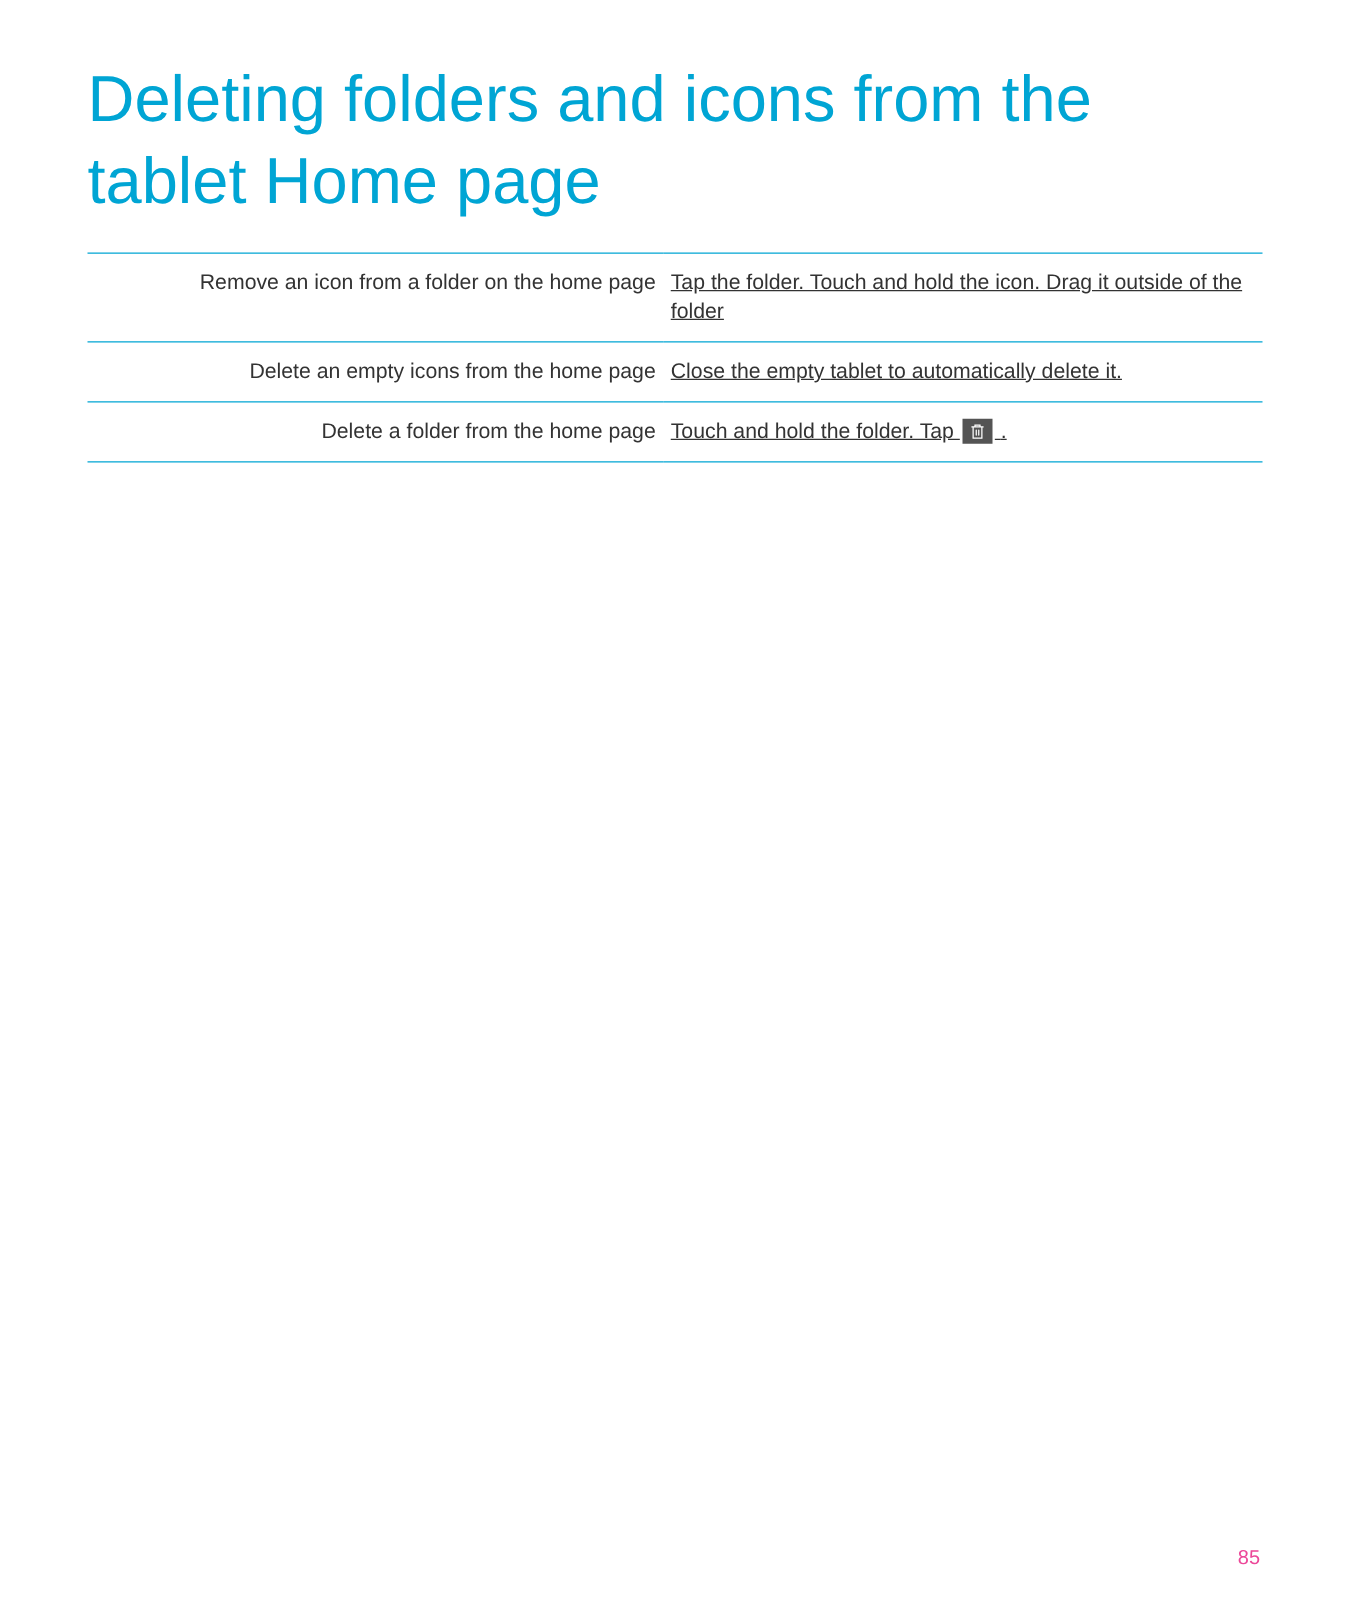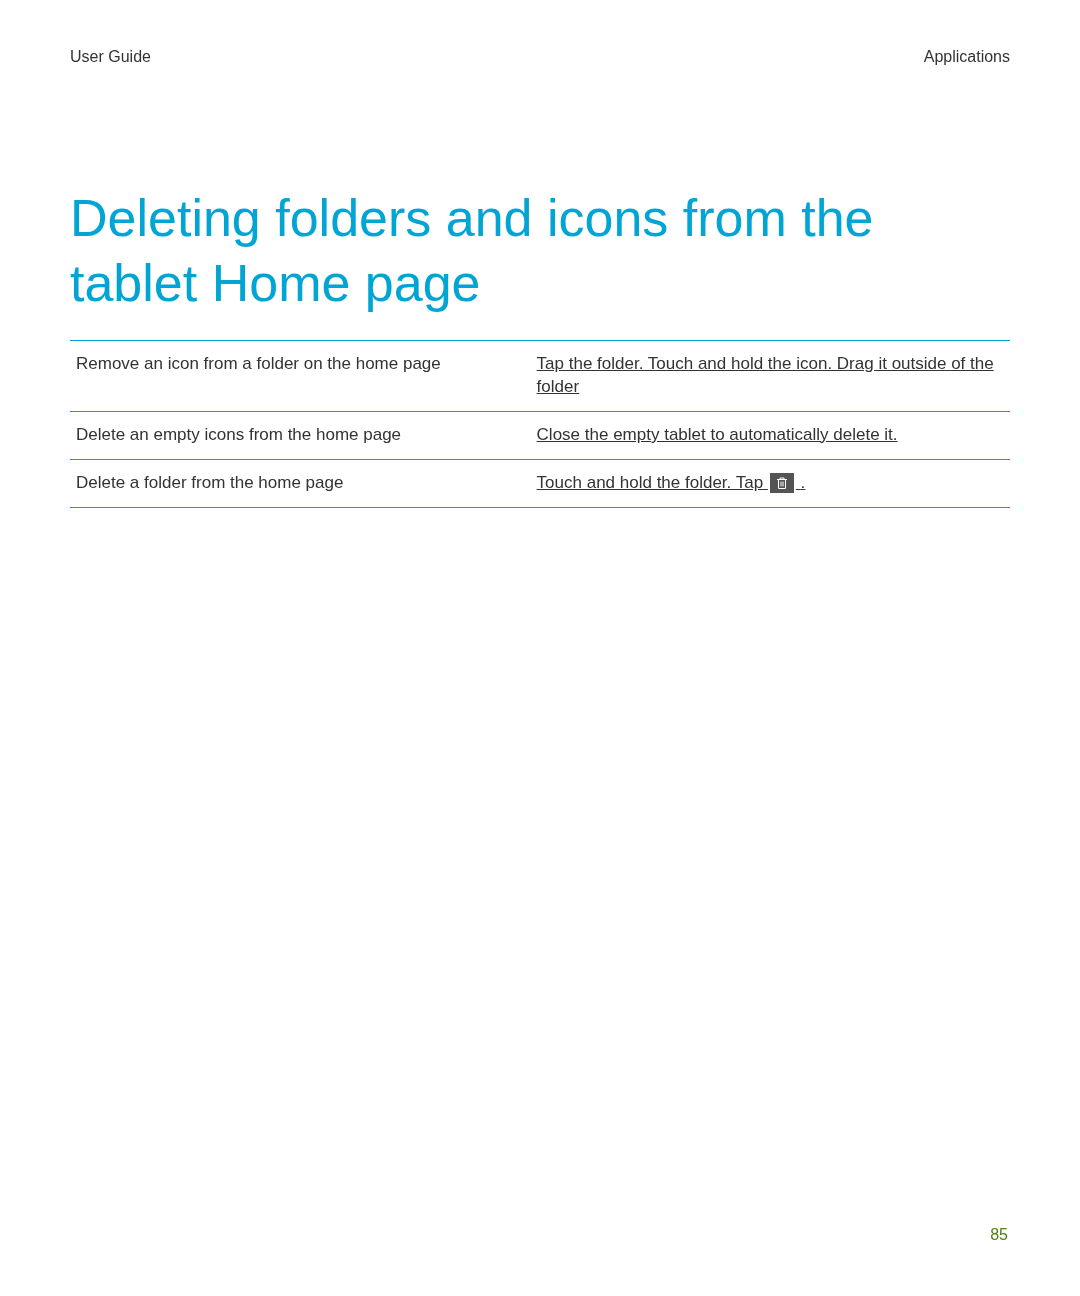--- a/index.html
+++ b/index.html
@@ -44,20 +44,21 @@
     }
     td {
       padding: 12px 6px 12px 6px;
       font-size: 17px;
       line-height: 1.35;
       vertical-align: top;
       color: #333333;
     }
     td.left {
       width: 49%;
+      text-align: right;
     }
     td.right {
       width: 51%;
       text-decoration: underline;
     }
     .trash-icon {
       display: inline-flex;
       align-items: center;
       justify-content: center;
       width: 24px;
@@ -65,35 +66,31 @@
       background: #545454;
       vertical-align: middle;
       margin: 0 2px;
     }
     .trash-icon svg {
       width: 12px;
       height: 14px;
     }
     .page-number {
       position: absolute;
-      bottom: 52px;
+      bottom: 40px;
       right: 72px;
       font-size: 16px;
-      color: #4d7c0f;
+      color: #ec4899;
     }
   </style>
 </head>
 <body>
 
 <div class="page">
 
-  <div class="header-row">
-    <div>User Guide</div>
-    <div>Applications</div>
-  </div>
 
   <h1 class="title">Deleting folders and icons from the tablet Home page</h1>
 
   <table>
     <tbody>
       <tr>
         <td class="left">Remove an icon from a folder on the home page</td>
         <td class="right">Tap the folder. Touch and hold the icon. Drag it outside of the folder</td>
       </tr>
       <tr>

